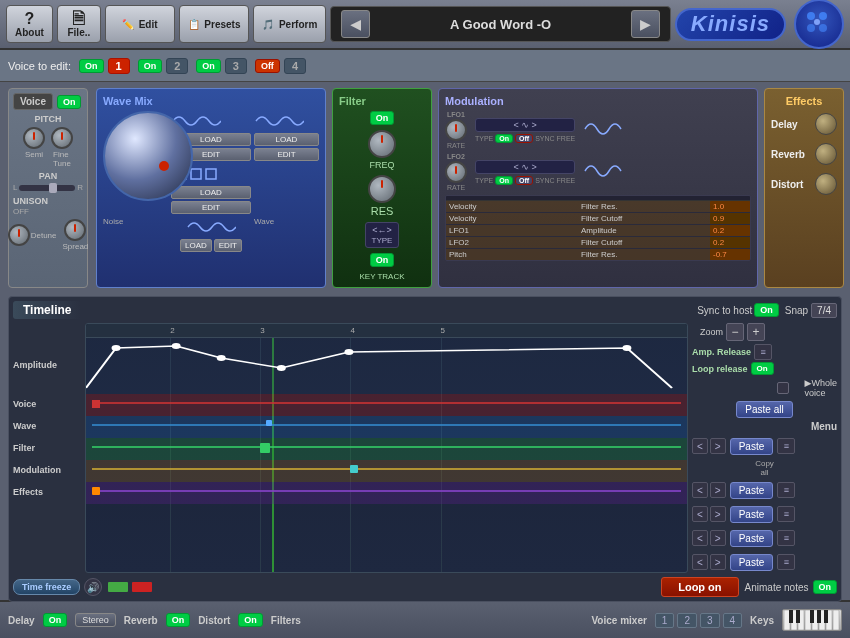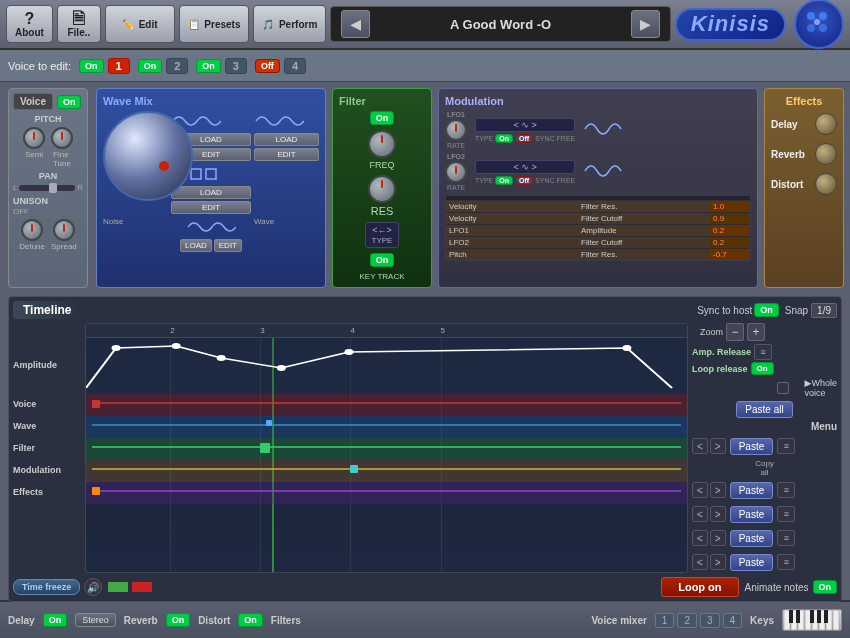--- a/index.html
+++ b/index.html
@@ -555,21 +555,21 @@
       <div style="display:flex;align-items:center;gap:2px;margin-bottom:4px;">
         <span style="font-size:8px;color:#aaa;">L</span>
         <div class="slider-h">
             <div class="slider-thumb"></div>
           </div>
         <span style="font-size:8px;color:#aaa;">R</span>
       </div>
       <div style="font-size:9px;font-weight:bold;color:#ccc;margin-bottom:1px;">UNISON</div>
       <div style="font-size:8px;color:#aaa;margin-bottom:3px;">OFF</div>
       <div style="display:flex;justify-content:center;gap:6px;">
-        <div style="display:flex;flex-direction:column;align-items:center;gap:1px;">
+        <div style="display:flex;flex-direction:row;align-items:center;gap:1px;">
           <div class="knob knob-small"></div>
           <span style="font-size:8px;color:#bbb;">Detune</span>
         </div>
         <div style="display:flex;flex-direction:column;align-items:center;gap:1px;">
           <div class="knob knob-small"></div>
           <span style="font-size:8px;color:#bbb;">Spread</span>
         </div>
       </div>
     </div>
 
@@ -751,21 +751,21 @@
     <div style="background:#2a3040;border:1px solid #4a5060;border-radius:4px;margin:0 4px;padding:4px;flex:1;display:flex;flex-direction:column;">
 
       <div style="display:flex;align-items:center;gap:6px;margin-bottom:4px;">
         <span style="font-size:12px;font-weight:bold;color:#fff;background:linear-gradient(to right,#3a4a5a,transparent);padding:2px 10px;border-radius:3px;">Timeline</span>
         <div style="margin-left:auto;display:flex;align-items:center;gap:2px;">
           <span style="font-size:10px;color:#ccc;">Sync to host</span>
           <button class="on-btn">On</button>
         </div>
         <div style="display:flex;align-items:center;gap:3px;">
           <span style="font-size:10px;color:#ccc;">Snap</span>
-          <span style="background:#445;border:1px solid #667;border-radius:2px;padding:1px 5px;font-size:10px;color:#ddd;">1/9</span>
+          <span style="background:#445;border:1px solid #667;border-radius:2px;padding:1px 5px;font-size:10px;color:#ddd;">7/4</span>
         </div>
       </div>
 
       <div style="display:flex;gap:4px;flex:1;">
 
         <div style="width:68px;display:flex;flex-direction:column;padding-top:14px;">
           <div style="height:56px;display:flex;align-items:center;font-size:9px;color:#ccc;font-weight:bold;">Amplitude</div>
           <div style="height:22px;display:flex;align-items:center;font-size:9px;color:#ccc;font-weight:bold;">Voice</div>
           <div style="height:22px;display:flex;align-items:center;font-size:9px;color:#ccc;font-weight:bold;">Wave</div>
           <div style="height:22px;display:flex;align-items:center;font-size:9px;color:#ccc;font-weight:bold;">Filter</div>

